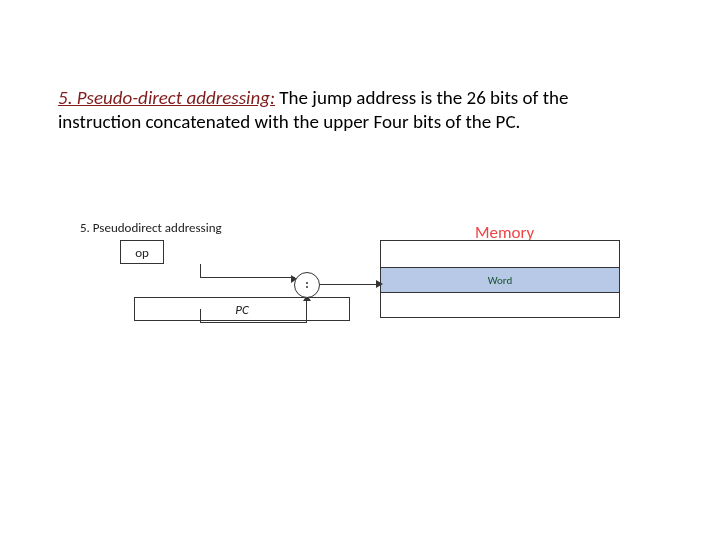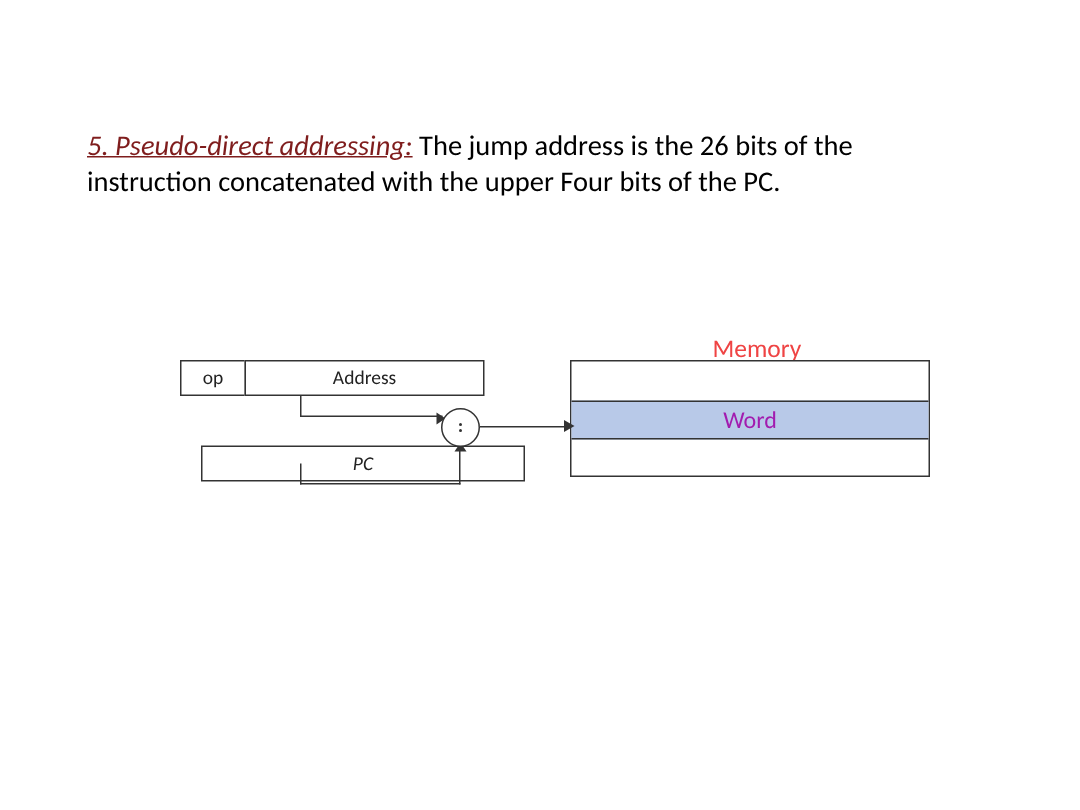--- a/index.html
+++ b/index.html
@@ -100,21 +100,21 @@
     height: 78px;
     border: 1px solid #333;
     background: #fff;
   }
   .mem-row1 { position:absolute; top:0; left:0; right:0; height:26px; }
   .mem-word {
     position:absolute; top:26px; left:0; right:0; height:26px;
     background: #b8c9e8;
     border-top:1px solid #333; border-bottom:1px solid #333;
     display:flex; align-items:center; justify-content:center;
-    font-size: 16px; color:#a21caf;
+    font-size: 11px; color:#14532d;
   }
   .mem-row3 { position:absolute; top:52px; left:0; right:0; height:26px; }
 
   
   .line { position:absolute; background:#333; z-index:1; }
   
   .l-a1 { top:44px; left:130px; width:1px; height:14px; }
   .l-a2 { top:57px; left:130px; width:95px; height:1px; }
   
   .l-p0 { top:89px; left:130px; width:1px; height:14px; }
@@ -147,23 +147,23 @@
   }
 </style>
 </head>
 <body>
 
 <div class="text-block">
   <span class="heading-part">5. Pseudo-direct addressing:</span><span> The jump address is the 26 bits of the instruction concatenated with the upper Four bits of the PC.</span>
 </div>
 
 <div class="diagram">
+  <div class="diag-title">5.  Pseudodirect addressing</div>
 
   <div class="box op-box">op</div>
-  <div class="box addr-box">Address</div>
   <div class="box pc-box">PC</div>
 
   <div class="circle">
     <div class="circle-inner">
         <span></span>
         <span></span>
       </div>
   </div>
 
   <div class="mem-label">Memory</div>

